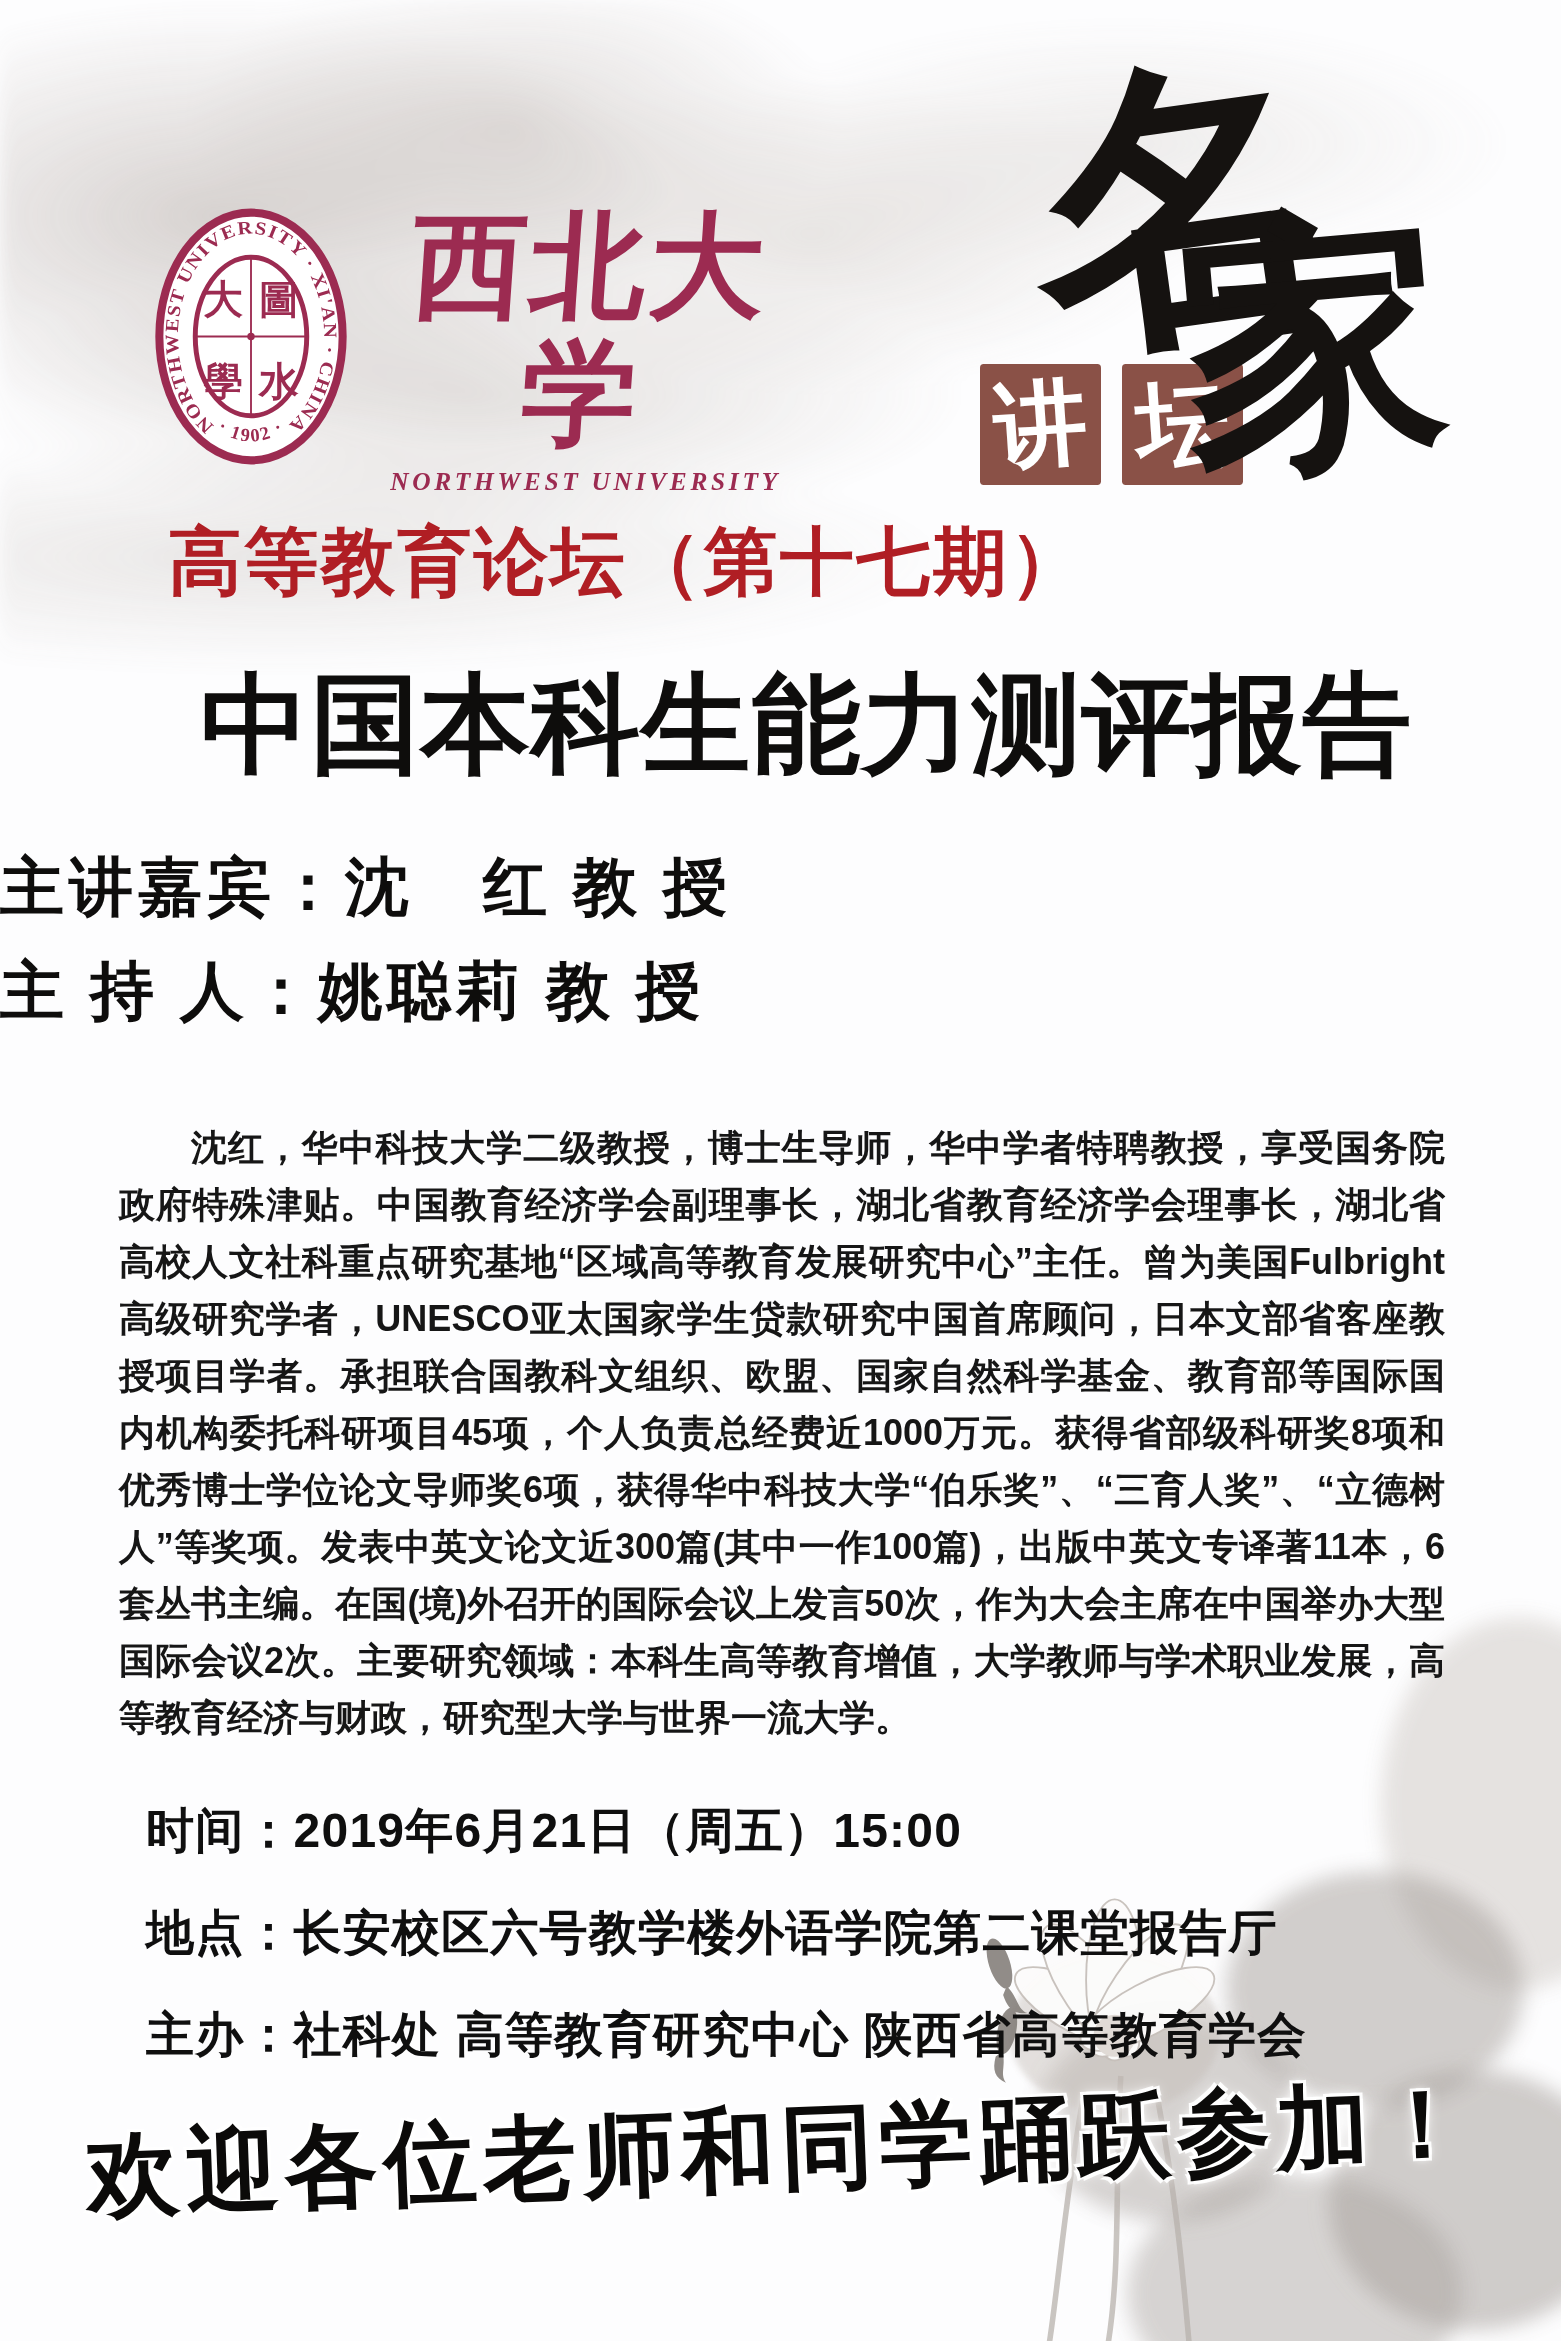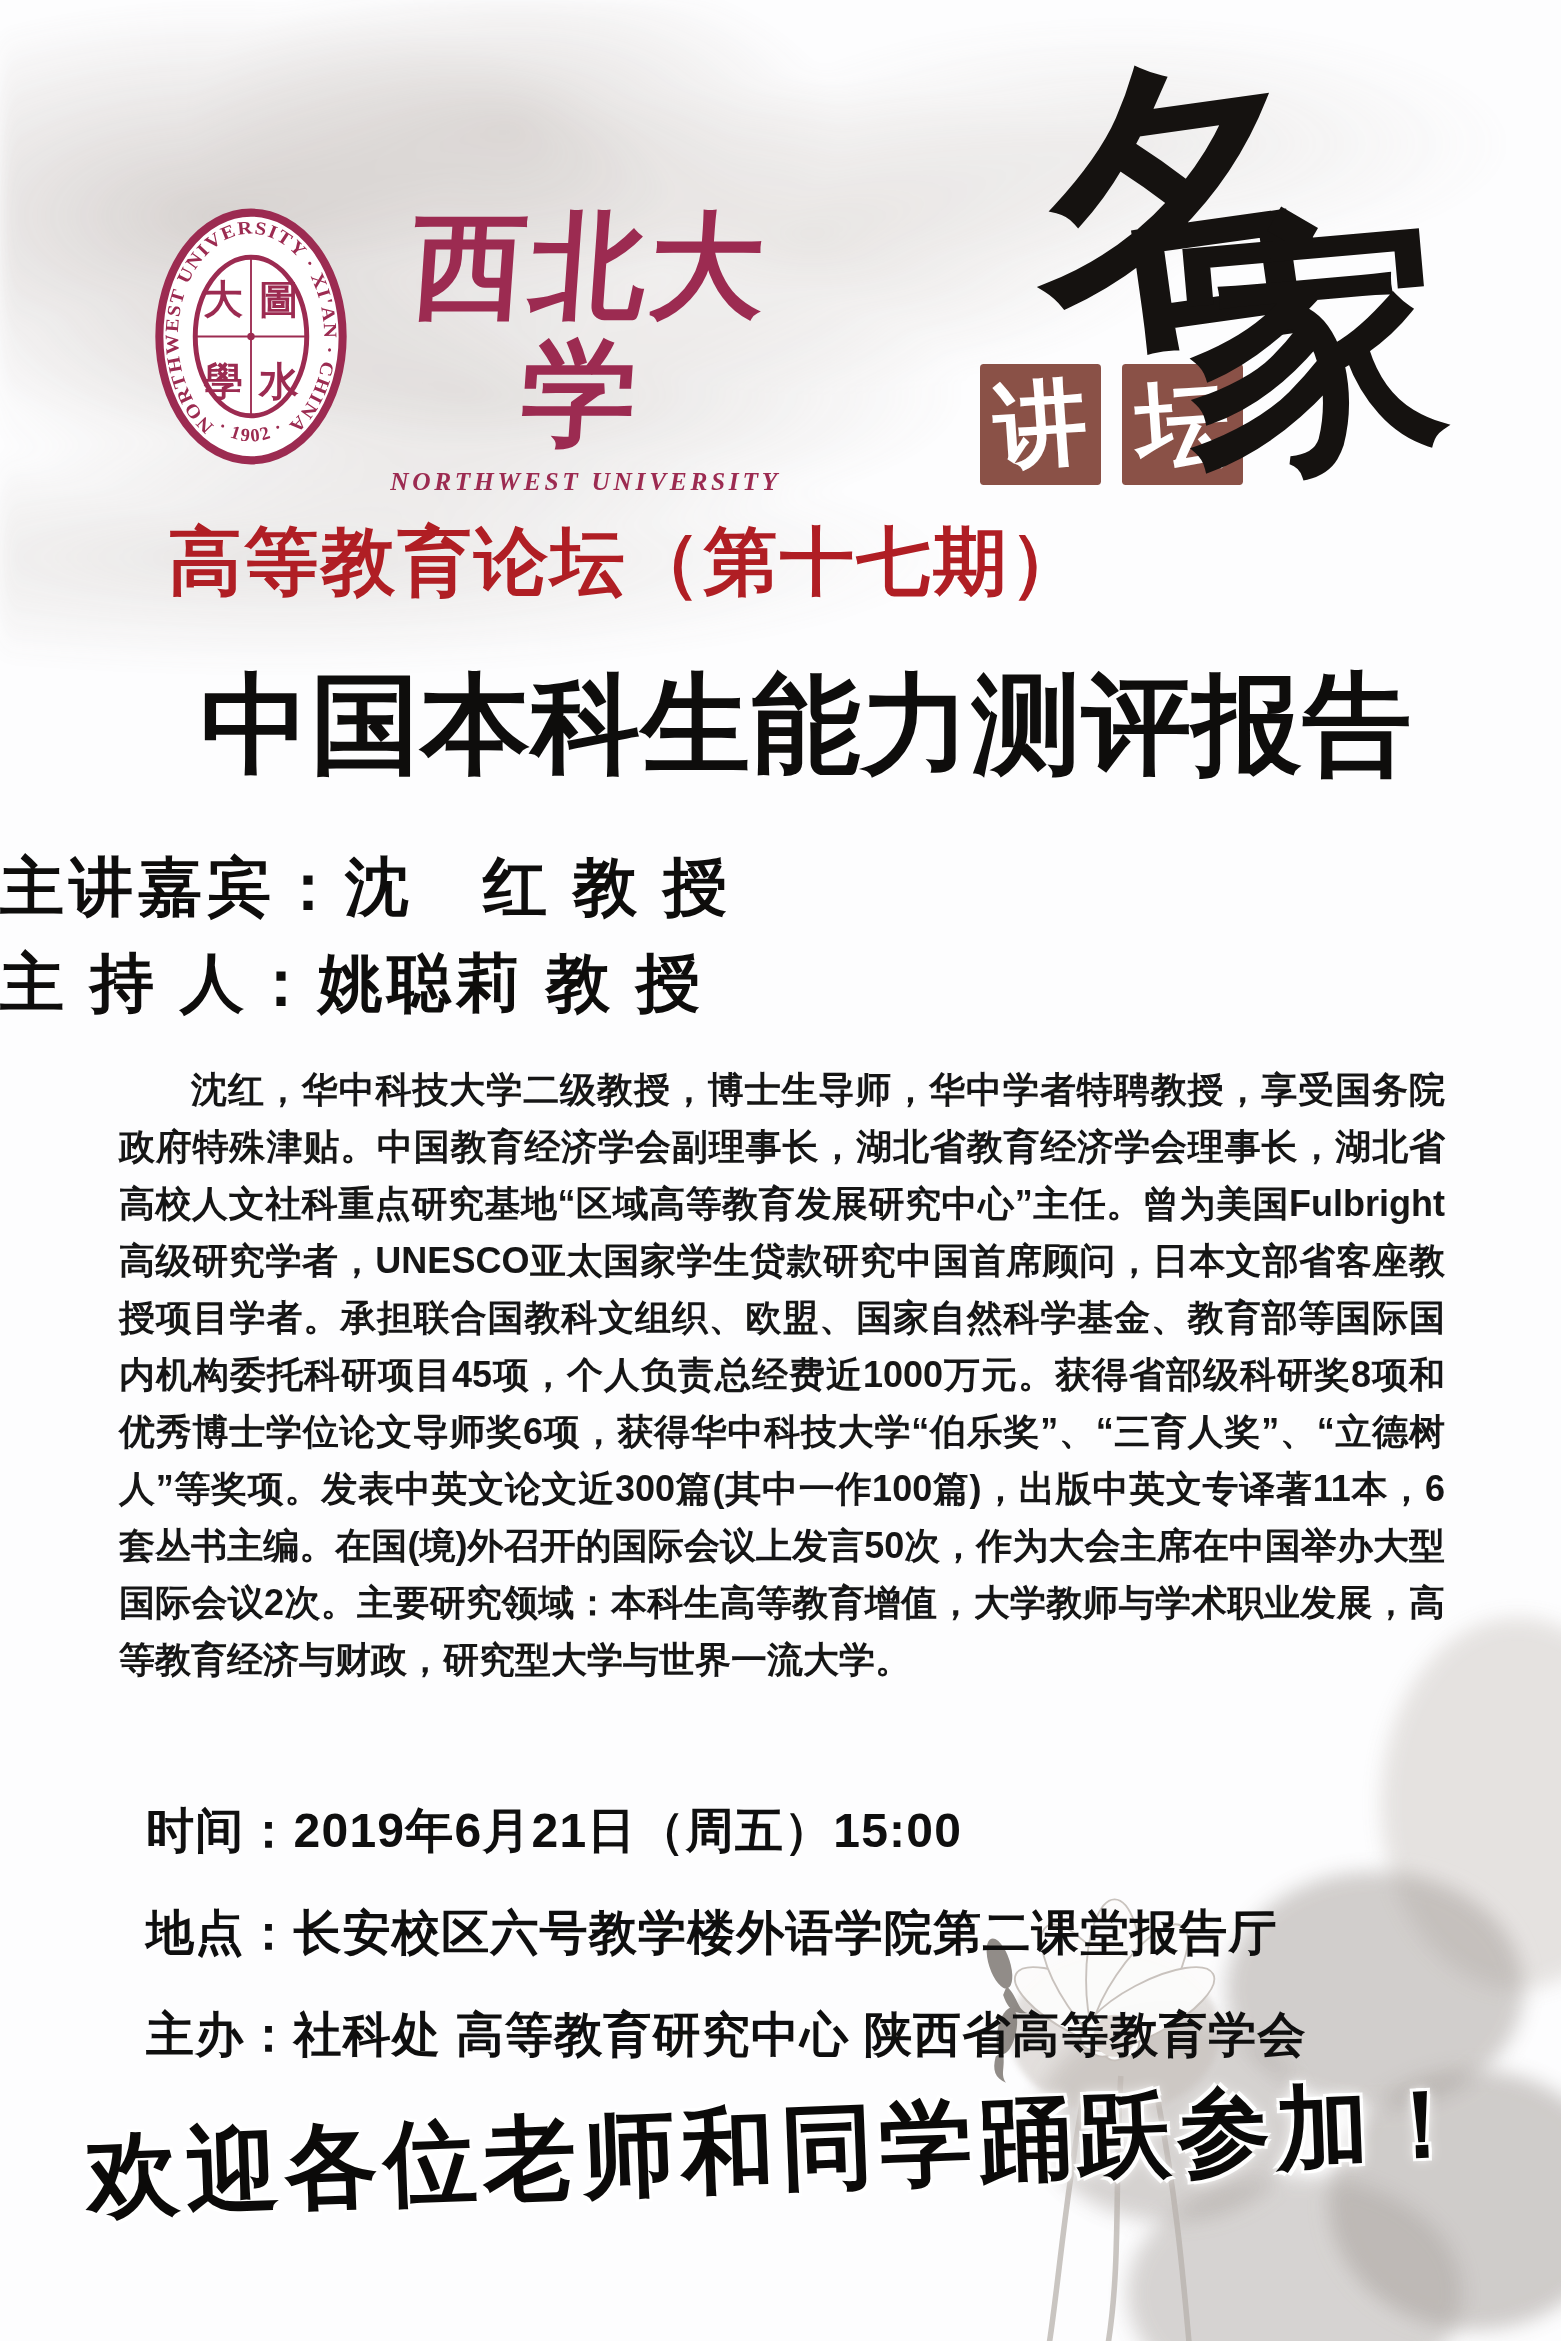--- a/index.html
+++ b/index.html
@@ -66,24 +66,24 @@
     position:absolute; left:0; top:652px; width:1561px; margin:0; text-align:center;
     font-family:"Liberation Serif","DejaVu Serif",serif;
     font-size:109px; font-weight:900; color:#0e0d0c; letter-spacing:1.2px;padding-left:26px;
   }
   
   .speakers{position:absolute; left:0; top:856px; width:1421px; text-align:left;}
   .speaker-line{
     font-family:"Liberation Serif","DejaVu Serif",serif;
     font-size:64px; font-weight:900; color:#0e0d0c; letter-spacing:5px; line-height:1;
   }
-  .speaker-line + .speaker-line{margin-top:32px;}
+  .speaker-line + .speaker-line{margin-top:40px;}
   
   .bio{
-    position:absolute; left:119px; top:1061px; width:1326px; margin:0;
+    position:absolute; left:119px; top:1119px; width:1326px; margin:0;
     font-size:36px; line-height:57px; font-weight:700; color:#161616;
     text-align:justify; text-indent:2em;
   }
   
   .details{position:absolute; left:146px; top:1780px;}
   .detail-row{font-size:48px; font-weight:800; color:#0f0f0f; line-height:102px; letter-spacing:1.2px;}
   .detail-row .dv{}
   
   .welcome{
     position:absolute; left:0; top:2087px; width:1561px; text-align:center;

